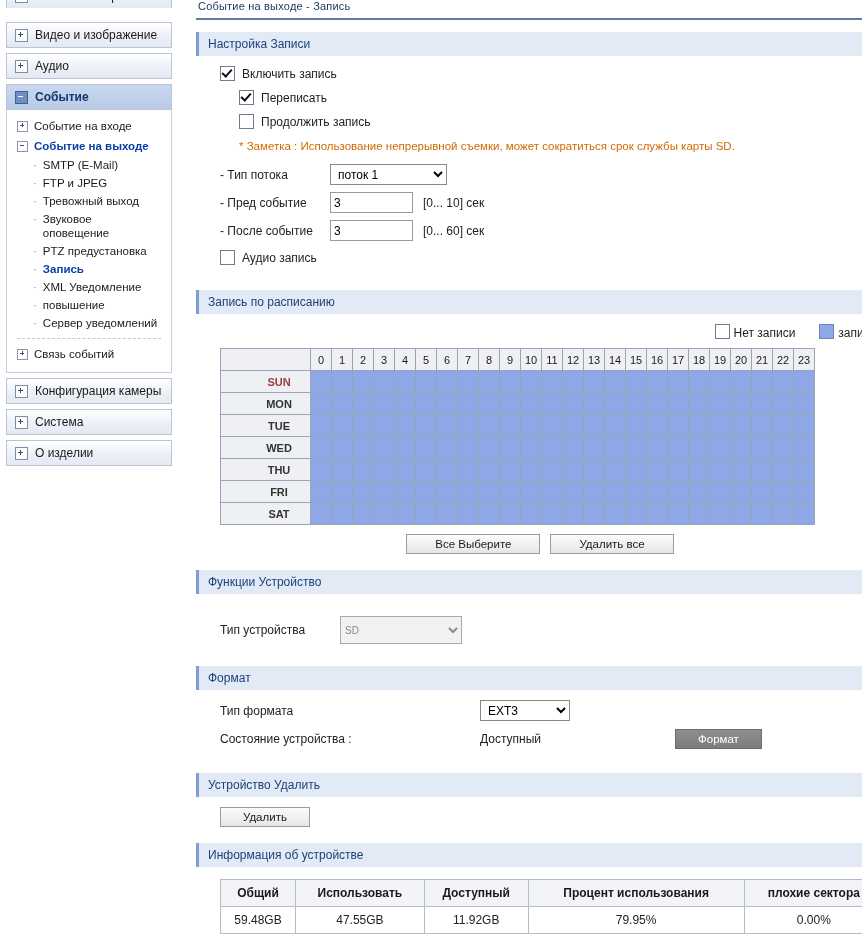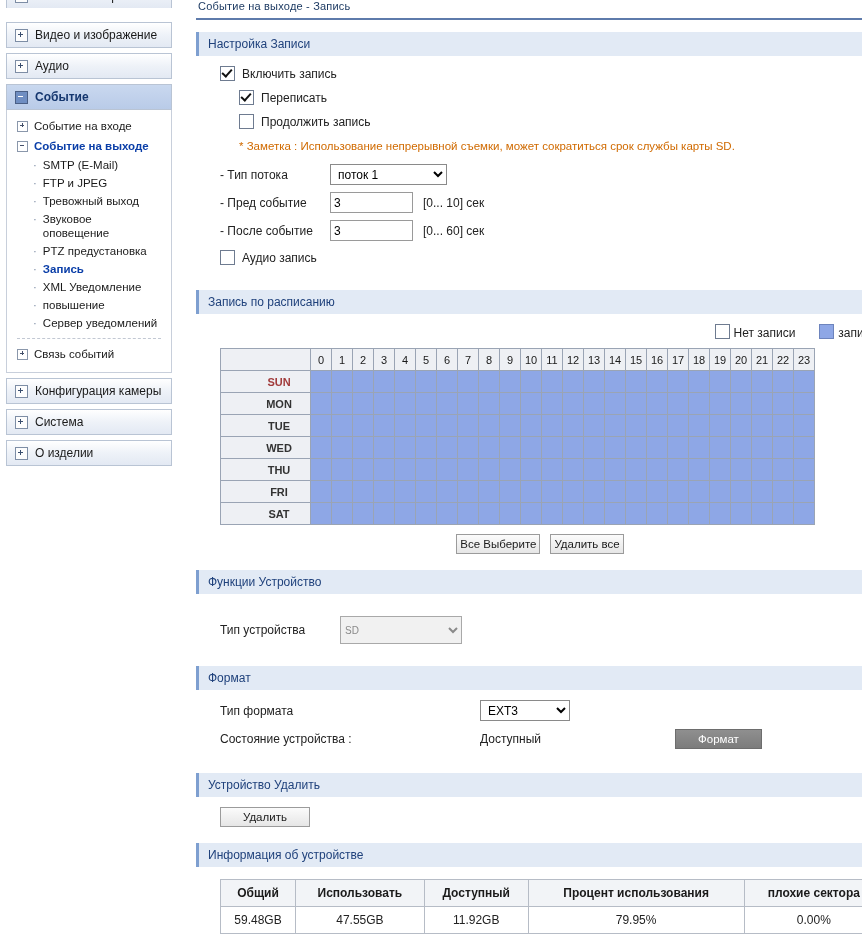--- a/index.html
+++ b/index.html
@@ -299,21 +299,21 @@
     justify-content: center;
     gap: 10px;
     padding: 9px 0 4px 0;
     margin-left: -24px;
   }
   .btn {
     font-family: "Liberation Sans", sans-serif;
     font-size: 11.5px;
     background: linear-gradient(to bottom, #fbfbfb, #e6e6e6);
     border: 1px solid #9b9b9b;
-    padding: 3px 3px;
+    padding: 3px 28px;
     color: #1a1a1a;
     cursor: pointer;
   }
   .btn.grey {
     background: linear-gradient(to bottom, #8f8f8f, #7c7c7c);
     border: 1px solid #6d6d6d;
     color: #fff;
     padding: 3px 22px;
   }
   .btn.wide { padding: 3px 22px; }

